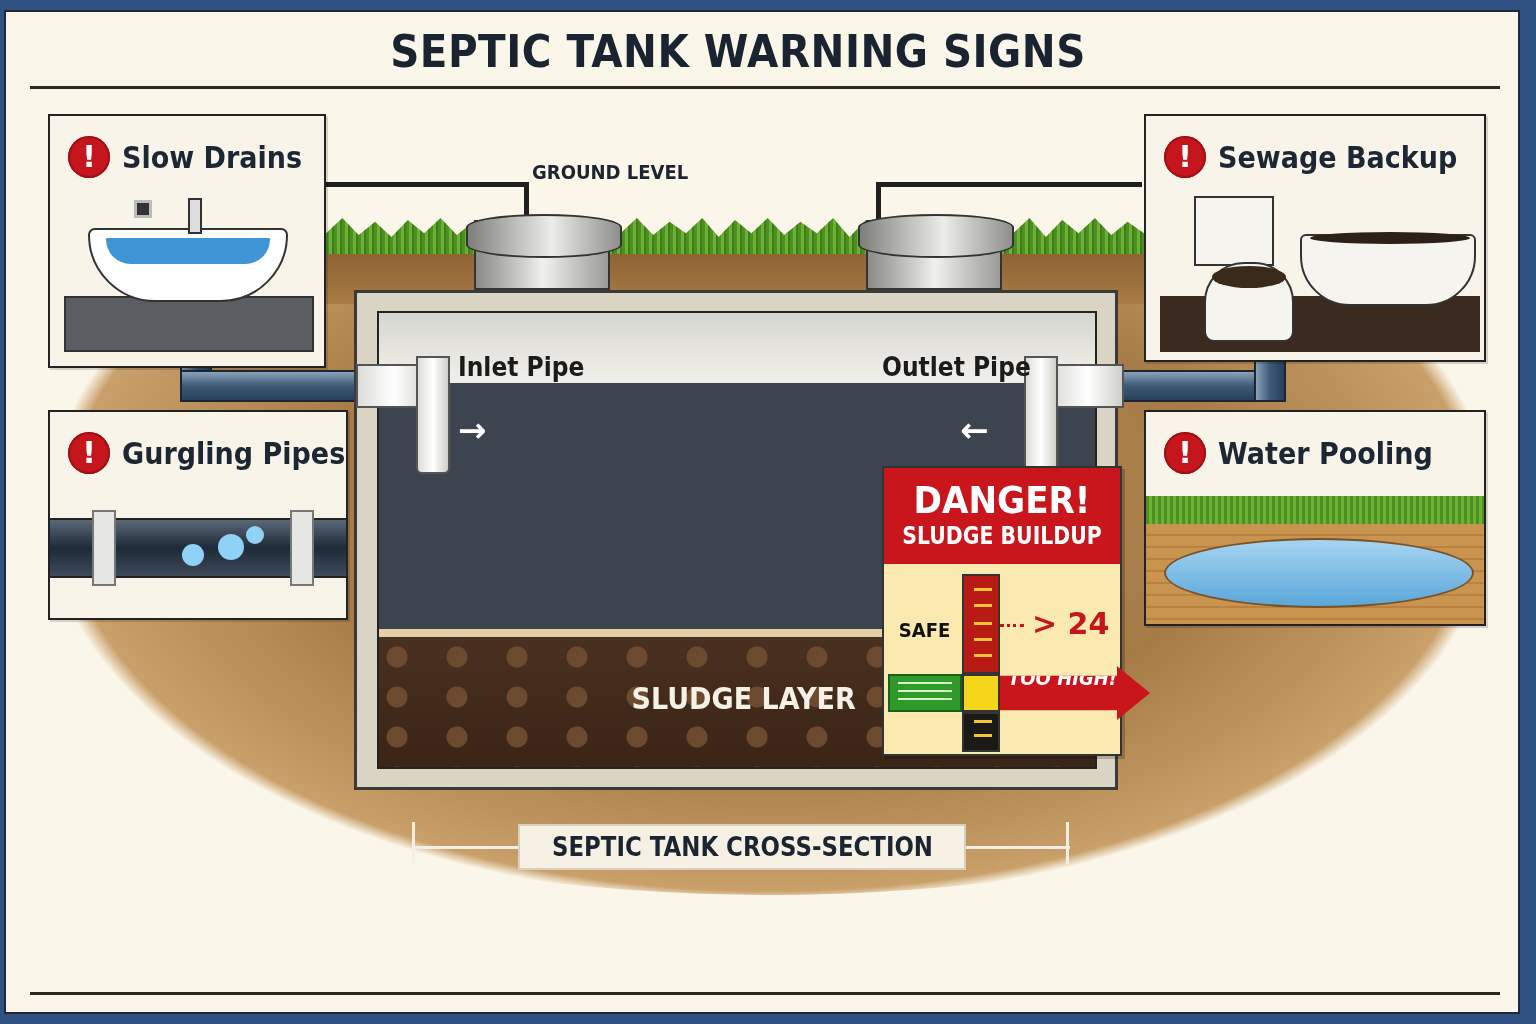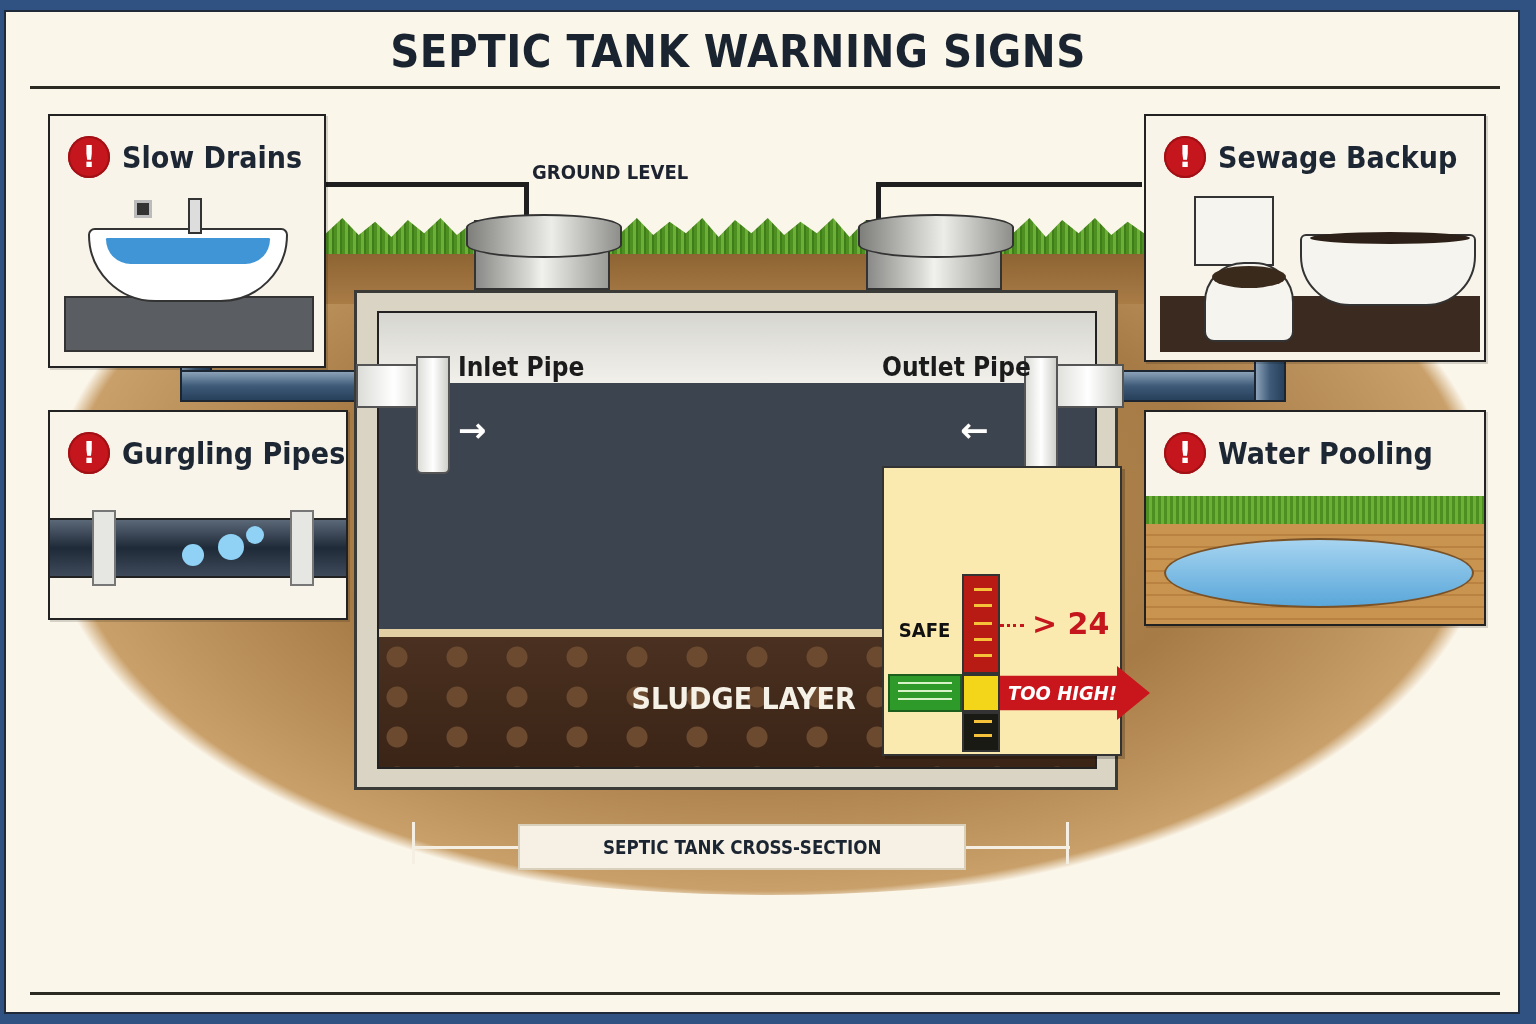--- a/index.html
+++ b/index.html
@@ -137,31 +137,31 @@
   .tick { position: absolute; left: 10px; width: 18px; height: 3px; background: #f5c23a; }
   .green-bar { position: absolute; left: 4px; top: 206px; width: 74px; height: 38px; background: #2d9a2a; border: 2px solid #1e5e1c; }
   .green-bar i { display: block; height: 2px; margin: 6px 8px 0; background: #d8f3c8; }
   .safe-label { position: absolute; left: 12px; top: 150px; font-weight: bold; font-size: 20px; color: #111; transform: scaleX(0.9); }
   .value-label { position: absolute; left: 148px; top: 138px; font-weight: bold; font-size: 30px; color: #c4161c; }
   .dash { position: absolute; left: 116px; top: 156px; width: 24px; border-top: 3px dotted #c4161c; }
   .too-high {
     position: absolute; left: 116px; top: 198px; width: 150px; height: 54px;
     background: #c8161c; color: #fff; font-weight: bold; font-style: italic; font-size: 20px;
     clip-path: polygon(0 18%, 78% 18%, 78% 0, 100% 50%, 78% 100%, 78% 82%, 0 82%);
-    display: flex; align-items: center; padding-left: 8px;
+    display: flex; padding-left: 8px;
   }
   .too-high span { transform: scaleX(0.9); transform-origin: left; }
 
   
   .dim-line { position: absolute; left: 414px; top: 846px; width: 656px; height: 3px; background: #f4efe2; }
   .dim-cap { position: absolute; top: 822px; width: 3px; height: 42px; background: #f4efe2; }
   .caption {
     position: absolute; left: 518px; top: 824px; width: 448px; height: 46px;
     background: #f6f1e4; border: 2px solid #d8d0bb; text-align: center;
-    font-weight: bold; font-size: 19px; color: #1b2531; line-height: 42px;
+    font-weight: bold; font-size: 26px; color: #1b2531; line-height: 42px;
   }
   .caption span { display: inline-block; transform: scaleX(0.88); }
 </style>
 </head>
 <body>
 
 <div class="frame"></div>
 
 <div class="title">SEPTIC TANK WARNING SIGNS</div>
 <div class="rule top"></div>
@@ -253,20 +253,24 @@
     <div class="card-title">Water Pooling</div>
   </div>
   <div class="card-art" style="left:0;top:84px;width:338px;height:128px;">
     <div style="position:absolute;left:0;top:0;width:338px;height:30px;background:repeating-linear-gradient(90deg,#4d8f21 0 3px,#6cb035 3px 6px);"></div>
     <div style="position:absolute;left:0;top:28px;width:338px;height:100px;background:repeating-linear-gradient(180deg,#c9944f 0 10px,#b98240 10px 12px);"></div>
     <div style="position:absolute;left:18px;top:42px;width:310px;height:70px;background:linear-gradient(#a6d4f0,#5aa7da);border:2px solid #7a5228;border-radius:50%;"></div>
   </div>
 </div>
 
 <div class="danger">
+  <div class="danger-head">
+    <span class="danger-title">DANGER!</span>
+    <span class="danger-sub">SLUDGE BUILDUP</span>
+  </div>
   <div class="gauge-red">
     <div class="tick" style="top:12px;"></div>
       <div class="tick" style="top:28px;"></div>
     <div class="tick" style="top:46px;"></div>
       <div class="tick" style="top:62px;"></div>
     <div class="tick" style="top:78px;"></div>
   </div>
   <div class="gauge-yellow"></div>
   <div class="gauge-black">
     <div class="tick" style="top:6px;"></div>

